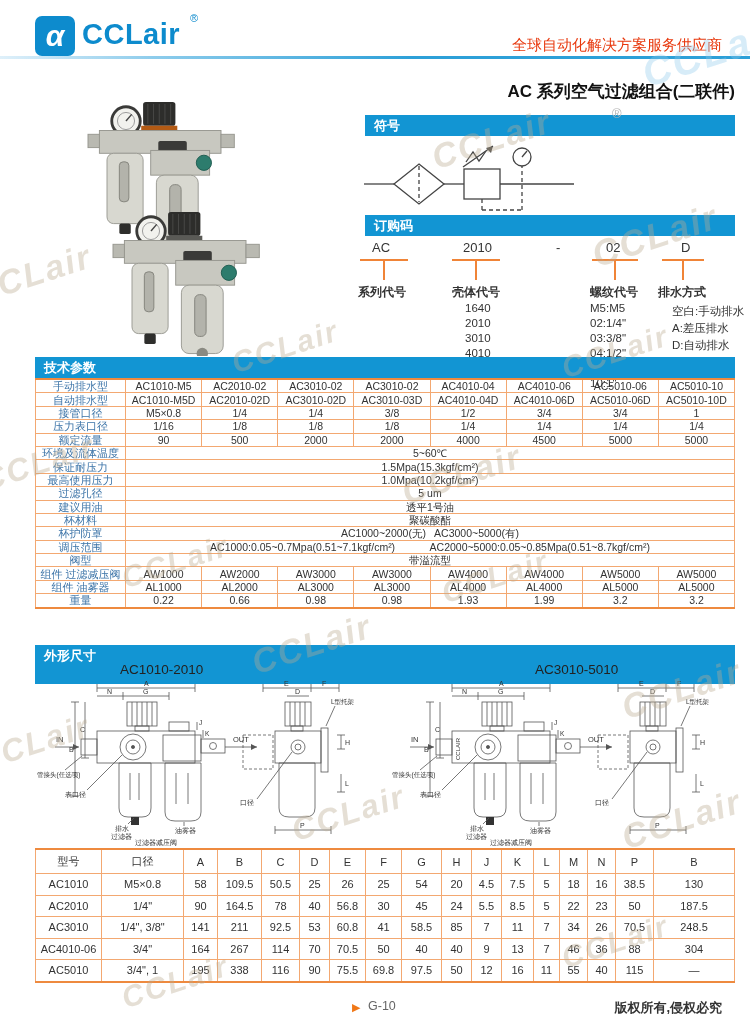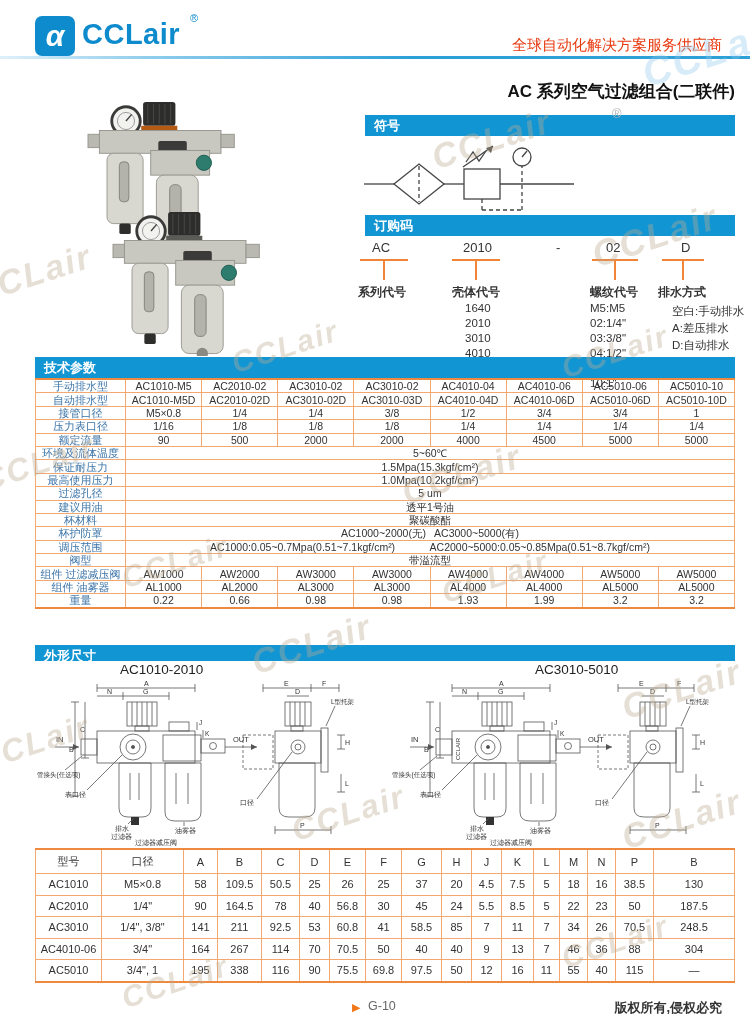--- a/index.html
+++ b/index.html
@@ -317,21 +317,21 @@
       <td>0.98</td>
       <td>0.98</td>
       <td>1.93</td>
       <td>1.99</td>
       <td>3.2</td>
       <td>3.2</td>
     </tr>
   </tbody>
     </table>
 
-  <div class="bar" style="left:35px;top:645px;width:700px;height:16px;line-height:22px;">外形尺寸</div>
+  <div class="bar" style="left:35px;top:645px;width:700px;height:39px;line-height:22px;">外形尺寸</div>
 
   <div class="draw-title" style="left:120px;top:662px;">AC1010-2010</div>
   <div class="draw-title" style="left:535px;top:662px;">AC3010-5010</div>
 
   <svg class="abs" style="left:35px;top:678px;" width="330" height="168" viewBox="0 0 330 168">
     <g stroke="#555" stroke-width="0.8" fill="none">
       <line x1="62" y1="10" x2="160" y2="10"></line>
         <line x1="62" y1="6" x2="62" y2="14"></line>
         <line x1="160" y1="6" x2="160" y2="14"></line>
       <line x1="62" y1="18" x2="88" y2="18"></line>
@@ -578,21 +578,21 @@
     </tr>
     <tr>
       <td>AC1010</td>
       <td>M5×0.8</td>
       <td>58</td>
       <td>109.5</td>
       <td>50.5</td>
       <td>25</td>
       <td>26</td>
       <td>25</td>
-      <td>37</td>
+      <td>54</td>
       <td>20</td>
       <td>4.5</td>
       <td>7.5</td>
       <td>5</td>
       <td>18</td>
       <td>16</td>
       <td>38.5</td>
       <td>130</td>
     </tr>
     <tr>

